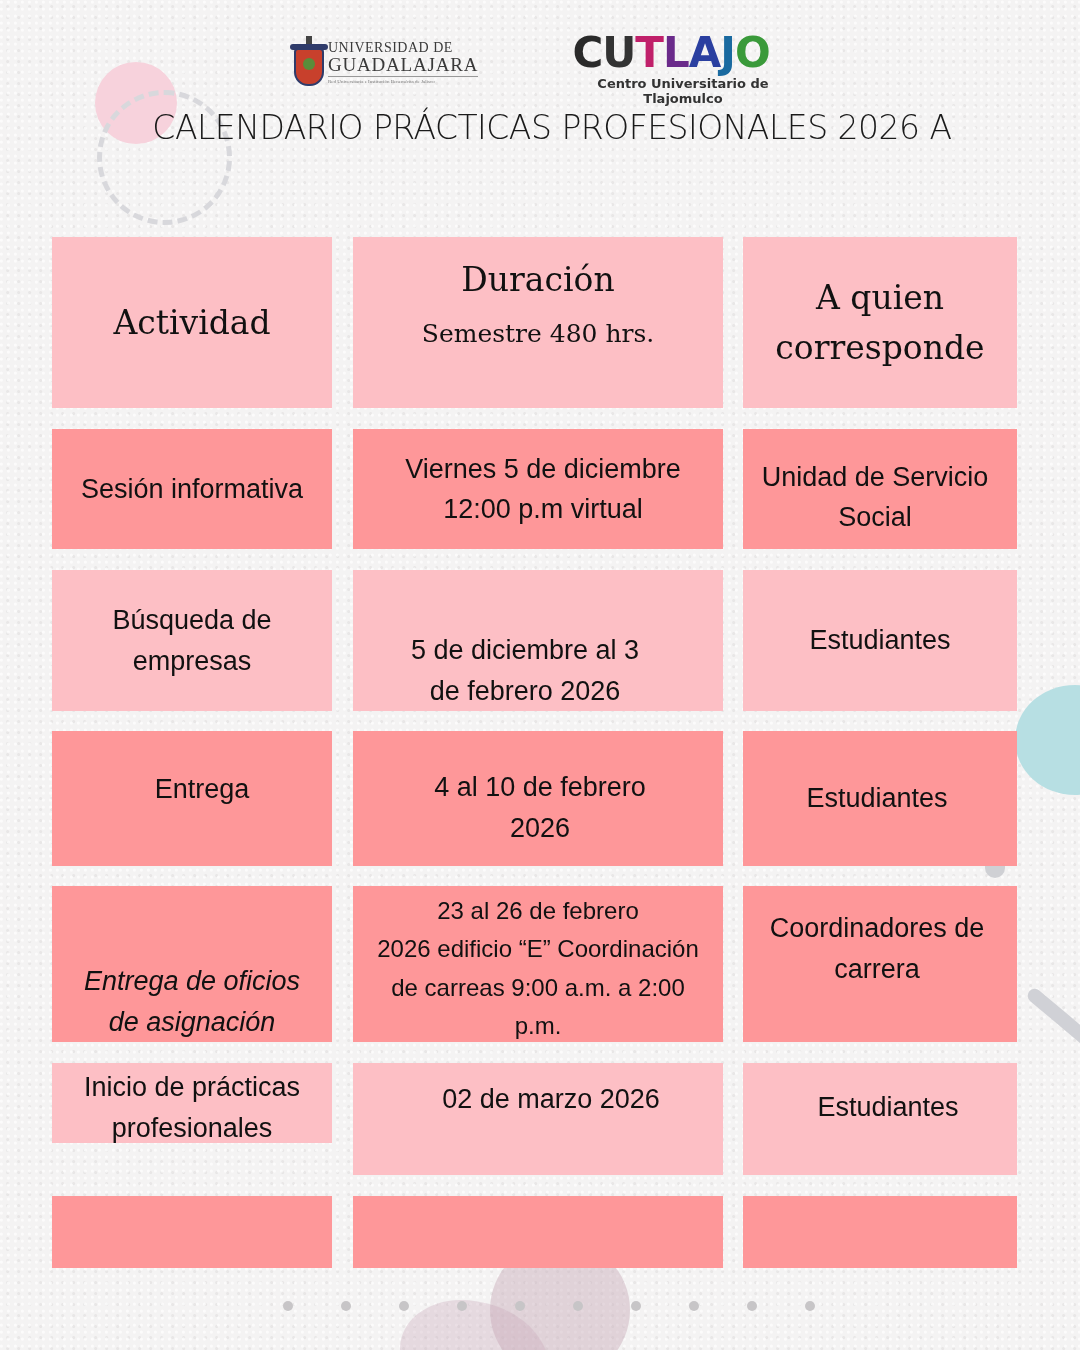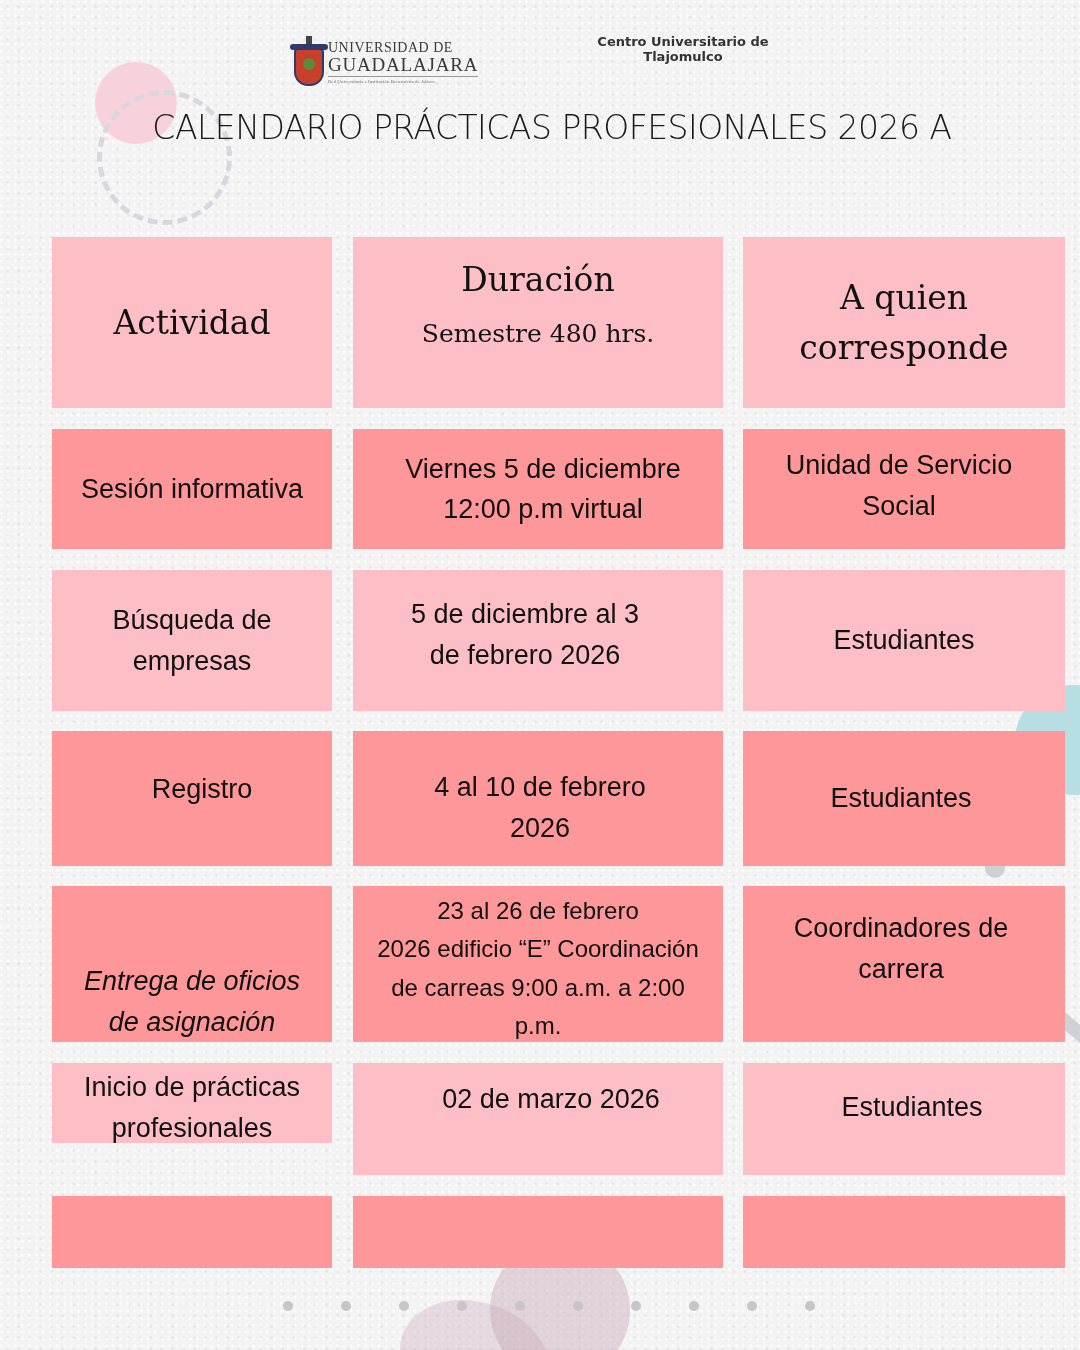--- a/index.html
+++ b/index.html
@@ -44,21 +44,21 @@
 
     .cell { position: absolute; display: flex; align-items: center; justify-content: center; text-align: center; box-sizing: border-box; padding: 0 4px; }
     .light { background: #fdbfc5; }
     .dark { background: #fe9799; }
     .hdr { font-family: "DejaVu Serif", "Liberation Serif", serif; font-size: 33px; line-height: 1.5; }
     .hdr-sub { font-size: 25px; display: block; margin-top: 10px; }
     .body-text { font-size: 27px; line-height: 1.5; }
     .small-text { font-size: 24px; line-height: 1.6; }
     .c1 { left: 52px; width: 280px; }
     .c2 { left: 353px; width: 370px; }
-    .c3 { left: 743px; width: 322px; }
+    .c3 { left: 743px; width: 274px; }
     .multiline { white-space: pre-line; }
   </style>
 </head>
 <body>
 
 <div class="deco pink-circle"></div>
 <div class="deco dashed-circle"></div>
 <div class="deco teal-blob"></div>
 <div class="deco grey-stroke-1"></div>
 <div class="deco grey-stroke-2"></div>
@@ -85,20 +85,23 @@
         <div class="body"></div>
         <div class="tree"></div>
     </div>
     <div class="udg-text">
       <div class="udg-line1">UNIVERSIDAD DE</div>
       <div class="udg-line2">GUADALAJARA</div>
       <div class="udg-line3">Red Universitaria e Institución Benemérita de Jalisco</div>
     </div>
   </div>
   <div class="cutlajo">
+    <div class="cutlajo-word">
+      <span style="color:#2a2a2a">C</span><span style="color:#333">U</span><span style="color:#c0206a">T</span><span style="color:#6a2a8a">L</span><span style="color:#2a3fa0">A</span><span style="color:#1a6aa0">J</span><span style="color:#3a9a3a">O</span>
+    </div>
     <div class="cutlajo-sub">Centro Universitario de Tlajomulco</div>
   </div>
 </div>
 
 <div class="title">CALENDARIO PRÁCTICAS PROFESIONALES 2026 A</div>
 
 <div class="cell light c1 hdr" style="top:237px;height:171px;">
   <span>Actividad</span>
 </div>
 <div class="cell light c2 hdr" style="top:237px;height:171px;flex-direction:column;justify-content:flex-start;padding-top:18px;">
@@ -110,39 +113,39 @@
 corresponde</span>
 </div>
 
 <div class="cell dark c1 body-text" style="top:429px;height:120px;">
     <span class="multiline">Sesión informativa</span>
   </div>
 <div class="cell dark c2 body-text" style="top:429px;height:120px;padding-left:14px;">
     <span class="multiline">Viernes 5 de diciembre
 12:00 p.m virtual</span>
   </div>
-<div class="cell dark c3 body-text" style="top:429px;height:120px;align-items:flex-start;padding-top:16px;padding-right:14px;">
+<div class="cell dark c3 body-text" style="top:429px;height:120px;align-items:center;padding-top:16px;padding-right:14px;">
     <span class="multiline">Unidad de Servicio
 Social</span>
   </div>
 
 <div class="cell light c1 body-text" style="top:570px;height:141px;">
     <span class="multiline">Búsqueda de
 empresas</span>
   </div>
-<div class="cell light c2 body-text" style="top:570px;height:141px;align-items:flex-start;padding-top:24px;padding-right:30px;">
+<div class="cell light c2 body-text" style="top:570px;height:141px;align-items:flex-end;padding-top:24px;padding-right:30px;">
     <span class="multiline">5 de diciembre al 3
 de febrero 2026</span>
   </div>
 <div class="cell light c3 body-text" style="top:570px;height:141px;">
     <span class="multiline">Estudiantes</span>
   </div>
 
 <div class="cell dark c1 body-text" style="top:731px;height:135px;align-items:flex-start;padding-top:38px;padding-left:24px;">
-    <span class="multiline">Registro</span>
+    <span class="multiline">Entrega</span>
   </div>
 <div class="cell dark c2 body-text" style="top:731px;height:135px;align-items:center;padding-top:18px;padding-right:0px;">
     <span class="multiline">4 al 10 de febrero
 2026</span>
   </div>
 <div class="cell dark c3 body-text" style="top:731px;height:135px;padding-right:10px;">
     <span class="multiline">Estudiantes</span>
   </div>
 
 <div class="cell dark c1 body-text" style="top:886px;height:156px;align-items:flex-end;padding-top:22px;font-style:italic;">

